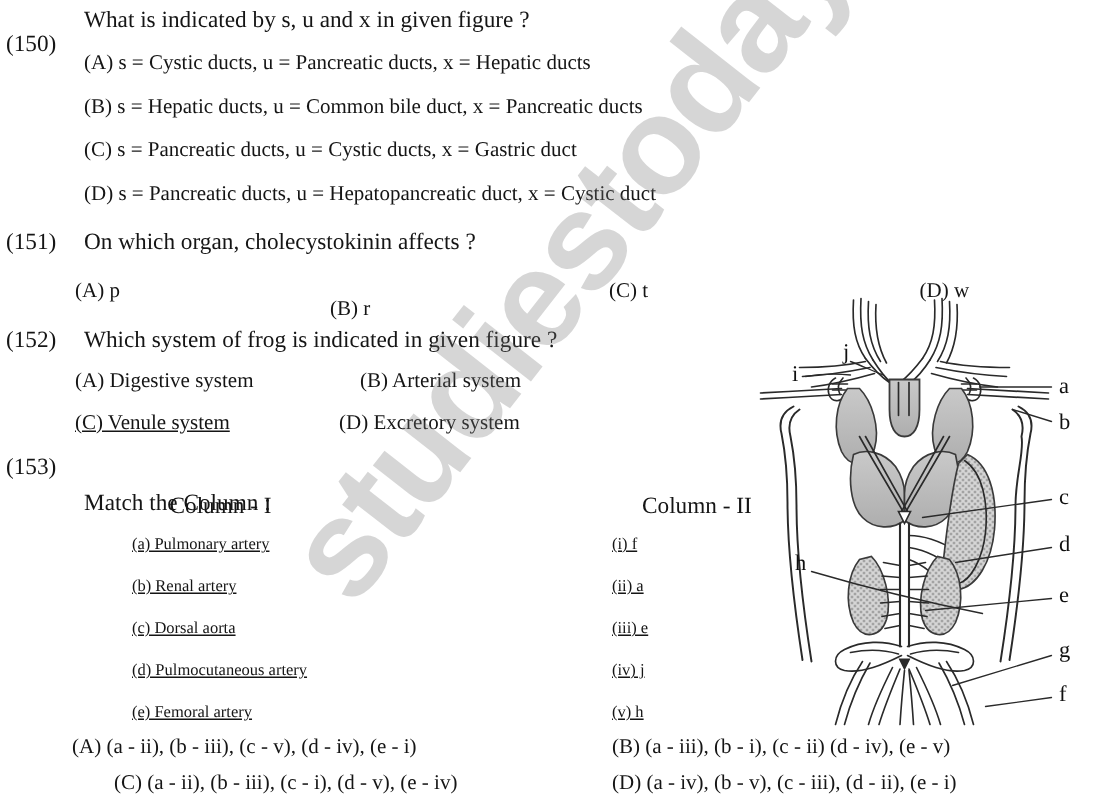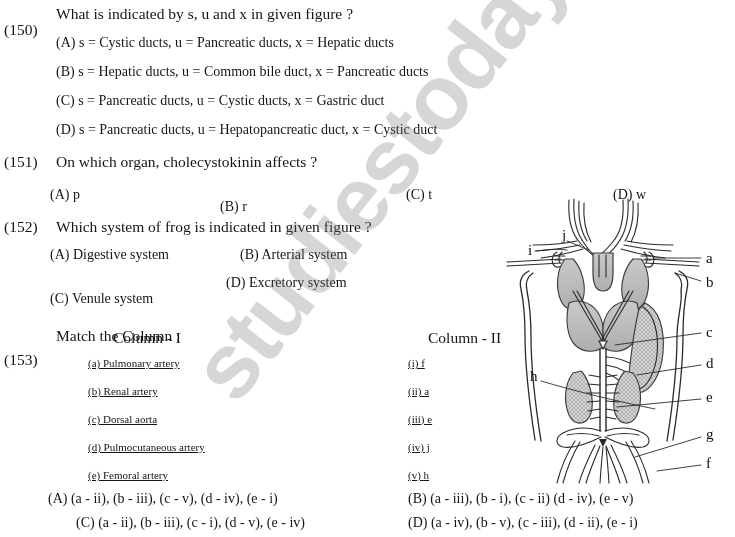--- a/index.html
+++ b/index.html
@@ -123,26 +123,26 @@
   <div class="opt" style="top:185px;left:220px;margin-top:12px;">(B) r</div>
   <div class="opt" style="top:185px;left:406px;">(C)  t</div>
   <div class="opt" style="top:185px;left:613px;">(D) w</div>
 </div>
 
 <div class="qblock">
   <div class="qnum" style="top:217px;">(152)</div>
   <div class="qtext" style="top:217px;">Which system of frog is indicated in given figure ?</div>
   <div class="opt" style="top:245px;left:50px;">(A) Digestive system</div>
   <div class="opt" style="top:245px;left:240px;">(B) Arterial system</div>
-  <div class="opt" style="top:289px;left:50px;">(C) Venule system</div>
+  <div class="opt" style="top:273px;left:50px;text-decoration:underline;">(C) Venule system</div>
   <div class="opt" style="top:273px;left:226px;">(D) Excretory system</div>
 </div>
 
 <div class="qblock">
-  <div class="qnum" style="top:302px;margin-top:48px;">(153)</div>
+  <div class="qnum" style="top:302px;">(153)</div>
   <div class="qtext" style="top:302px;margin-top:24px;">Match the Column :</div>
 
   <div class="colhead" style="top:328px;left:113px;">Column - I</div>
   <div class="colhead" style="top:328px;left:428px;">Column - II</div>
 
   <div class="colitem" style="top:354px;left:88px;">(a) Pulmonary artery</div>
   <div class="colitem" style="top:382px;left:88px;">(b) Renal artery</div>
   <div class="colitem" style="top:410px;left:88px;">(c) Dorsal aorta</div>
   <div class="colitem" style="top:438px;left:88px;">(d) Pulmocutaneous artery</div>
   <div class="colitem" style="top:466px;left:88px;">(e) Femoral artery</div>

